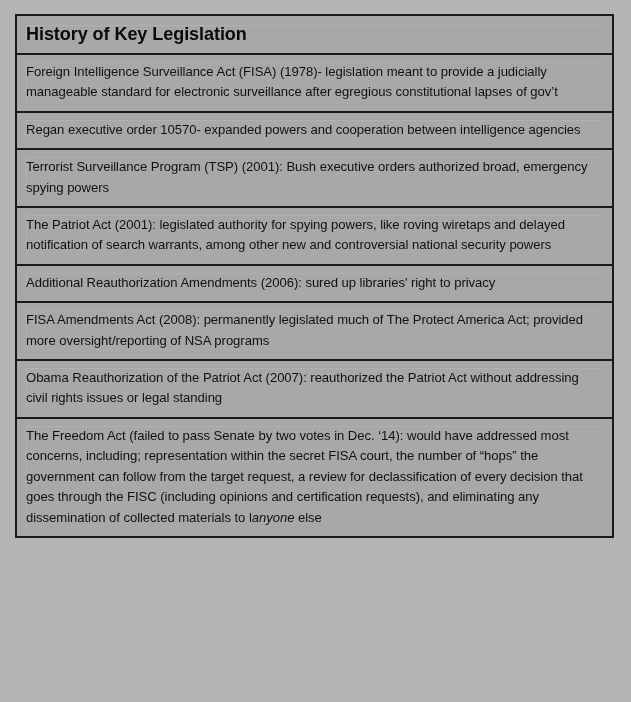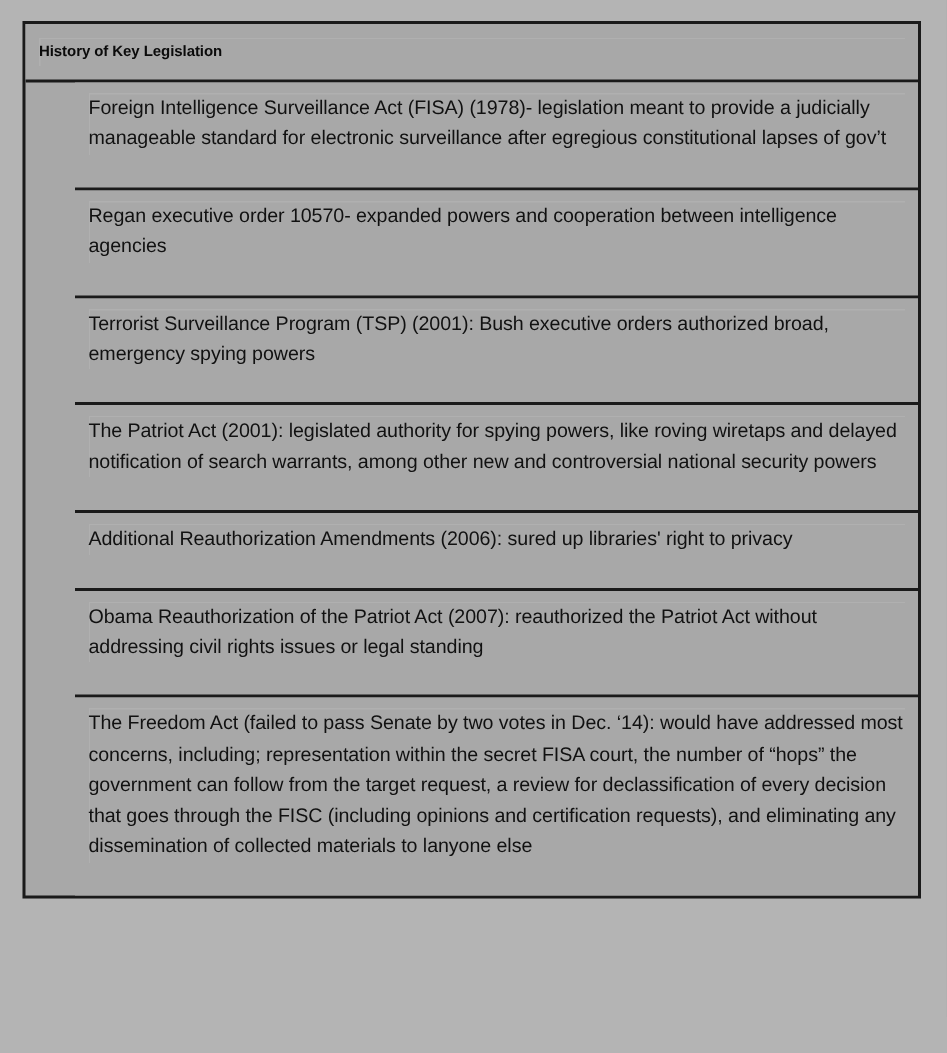--- a/index.html
+++ b/index.html
@@ -26,47 +26,47 @@
     top: 14px;
     width: 599px;
     border: 2px solid #1a1a1a;
     box-sizing: border-box;
     background: #a8a8a8;
   }
   .row {
     background: #a8a8a8;
     border-bottom: 2px solid #1a1a1a;
     box-sizing: border-box;
-    padding: 7px 9px 22px 9px;
+    padding: 7px 9px 8px 9px;
     position: relative;
-    margin-left: 33px;
   }
   .row:last-child {
     border-bottom: none;
   }
   .row-inner {
     font-size: 13.1px;
     line-height: 20.4px;
     color: #111111;
     letter-spacing: -0.05px;
     
     box-shadow: inset 1px 1px 0 rgba(255,255,255,0.10);
   }
   .header-row {
     background: #a8a8a8;
     border-bottom: 2px solid #1a1a1a;
     padding: 9px 9px 9px 9px;
   }
   .header-row .row-inner {
     font-weight: bold;
-    font-size: 10px;
+    font-size: 18px;
     line-height: 19px;
     color: #0b0b0b;
   }
   .italic-term {
+    font-style: italic;
   }
 </style>
 </head>
 <body>
 
 <div id="page">
 
   <div class="table-wrap">
 
     <div class="header-row">
@@ -88,20 +88,23 @@
     <div class="row">
       <div class="row-inner">The Patriot Act (2001): legislated authority for spying powers, like roving wiretaps and delayed notification of search warrants, among other new and controversial national security powers</div>
     </div>
 
 
     <div class="row">
       <div class="row-inner">Additional Reauthorization Amendments (2006): sured up libraries' right to privacy</div>
     </div>
 
 
+    <div class="row">
+      <div class="row-inner">FISA Amendments Act (2008): permanently legislated much of The Protect America Act; provided more oversight/reporting of NSA programs</div>
+    </div>
 
     <div class="row">
       <div class="row-inner">Obama Reauthorization of the Patriot Act (2007): reauthorized the Patriot Act without addressing civil rights issues or legal standing</div>
     </div>
 
     <div class="row">
       <div class="row-inner"><span>The Freedom Act (failed to pass Senate by two votes in Dec. ‘14): would have addressed most concerns, including; representation within the secret FISA court, the number of “hops” the government can follow from the target request, a review for declassification of every decision that goes through the FISC (including opinions and certification requests), and eliminating any dissemination of collected materials to l</span><span class="italic-term">anyone</span><span>  else</span></div>
     </div>
 
   </div>

